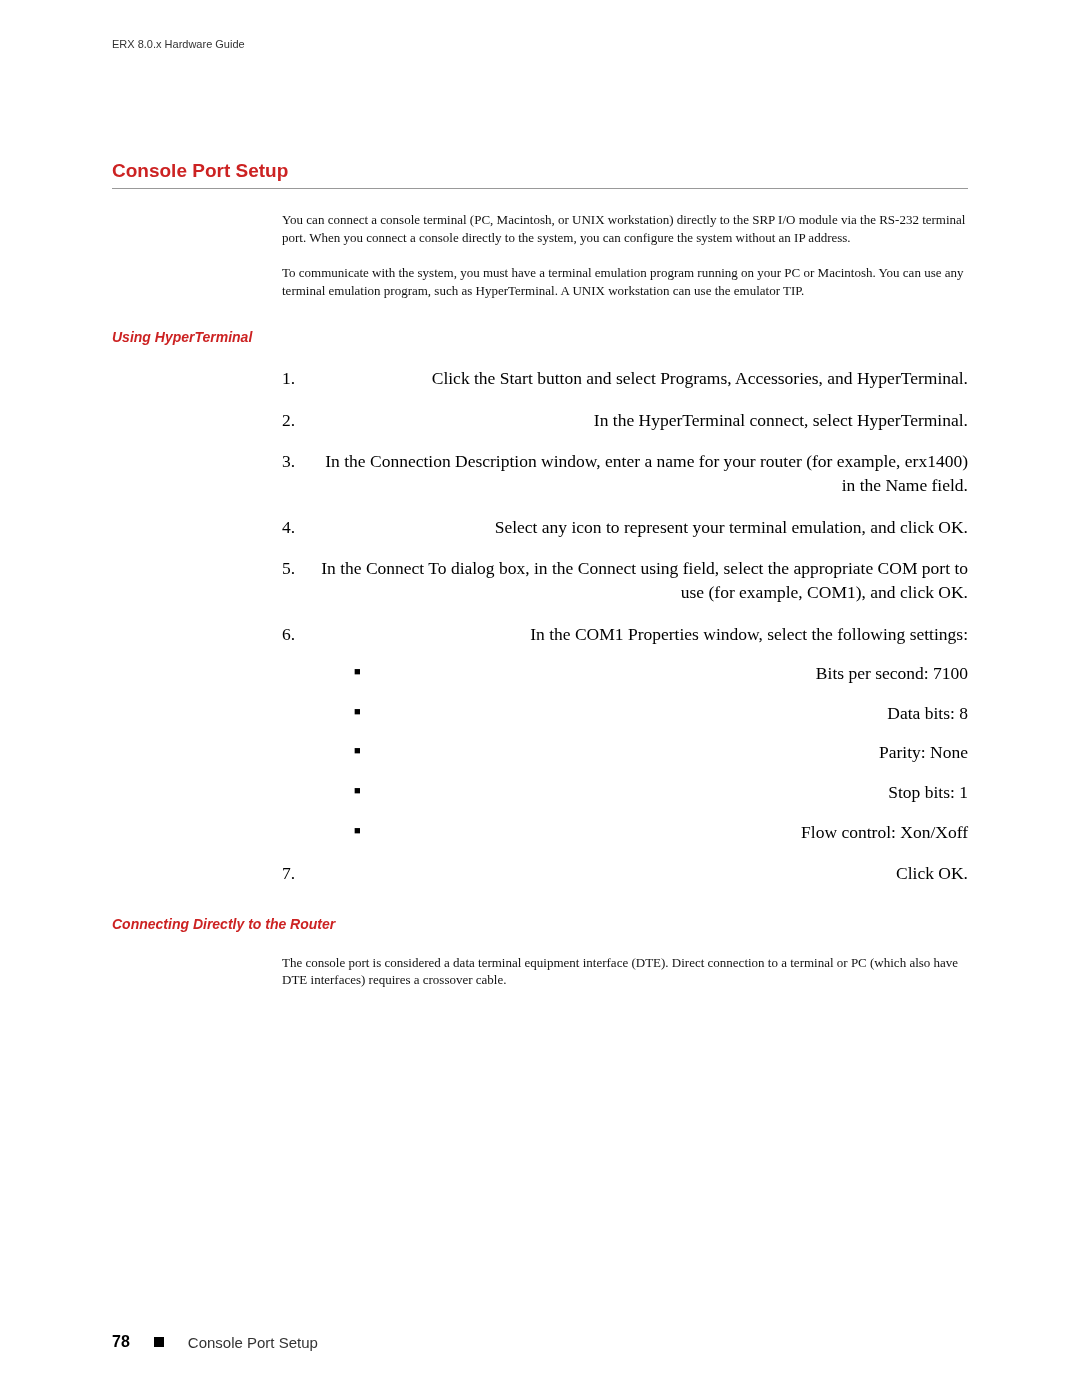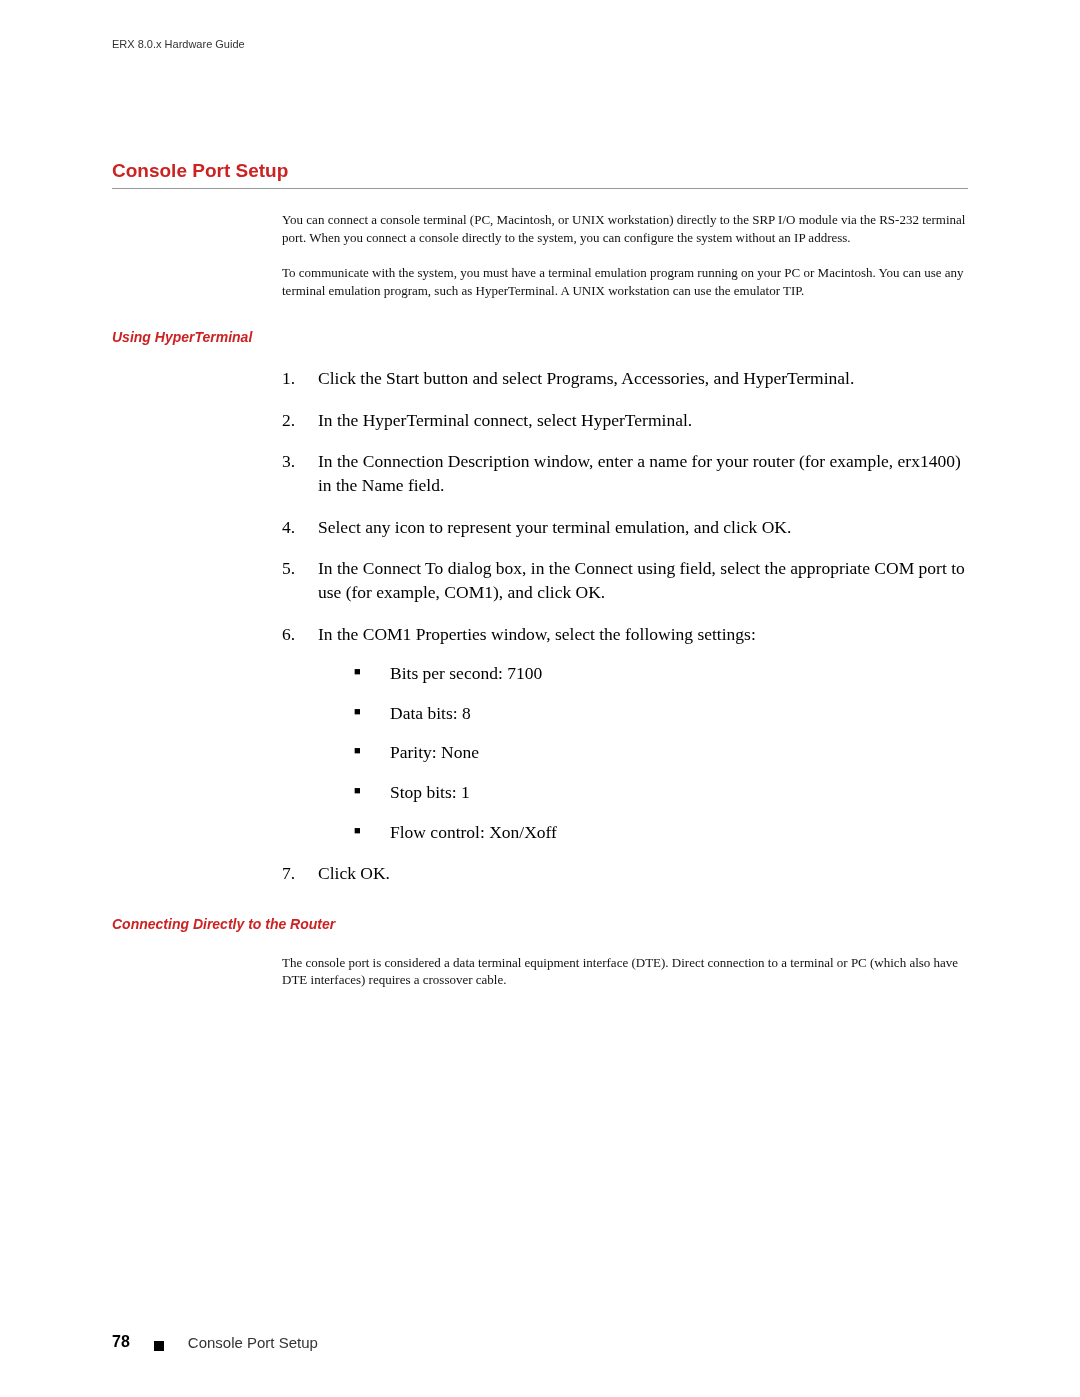--- a/index.html
+++ b/index.html
@@ -57,20 +57,21 @@
       list-style: none;
       counter-reset: step;
     }
     ol.steps > li {
       counter-increment: step;
       position: relative;
       font-size: 17.5px;
       line-height: 1.35;
       padding-left: 36px;
       margin-bottom: 18px;
+      text-align: right;
     }
     ol.steps > li::before {
       content: counter(step) ".";
       position: absolute;
       left: 0;
       top: 0;
     }
     ul.bullets {
       margin: 16px 0 0 0;
       padding-left: 36px;
@@ -88,21 +89,21 @@
       position: absolute;
       left: 0;
       top: 2px;
       font-size: 11px;
     }
     .footer {
       position: absolute;
       bottom: 46px;
       left: 112px;
       display: flex;
-      align-items: flex-end;
+      align-items: center;
       font-family: Arial, Helvetica, sans-serif;
     }
     .page-number {
       font-weight: bold;
       font-size: 16px;
       margin-right: 24px;
     }
     .footer-square {
       display: inline-block;
       width: 10px;

